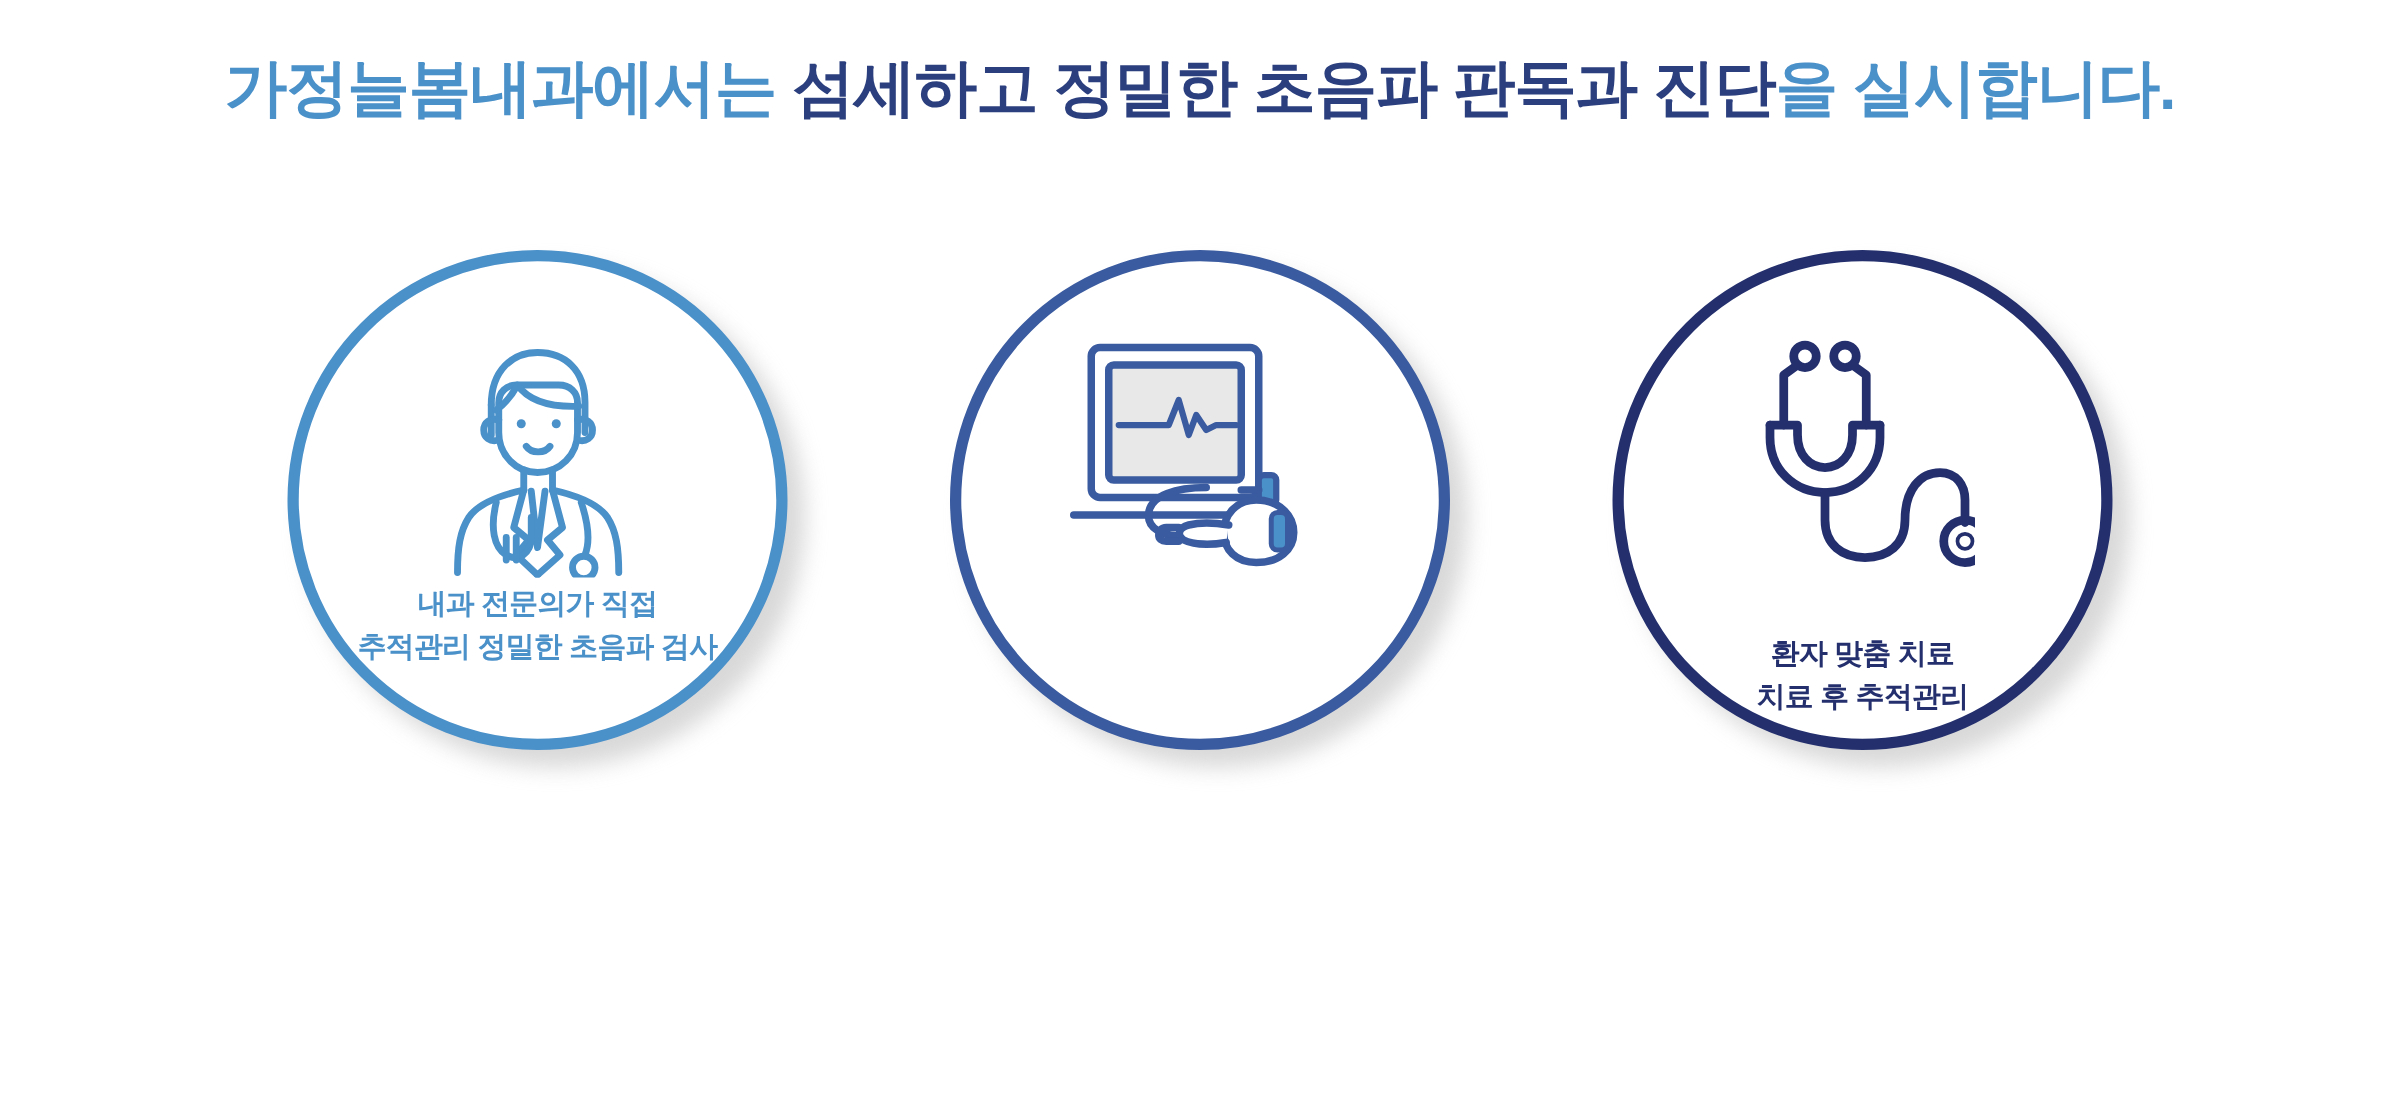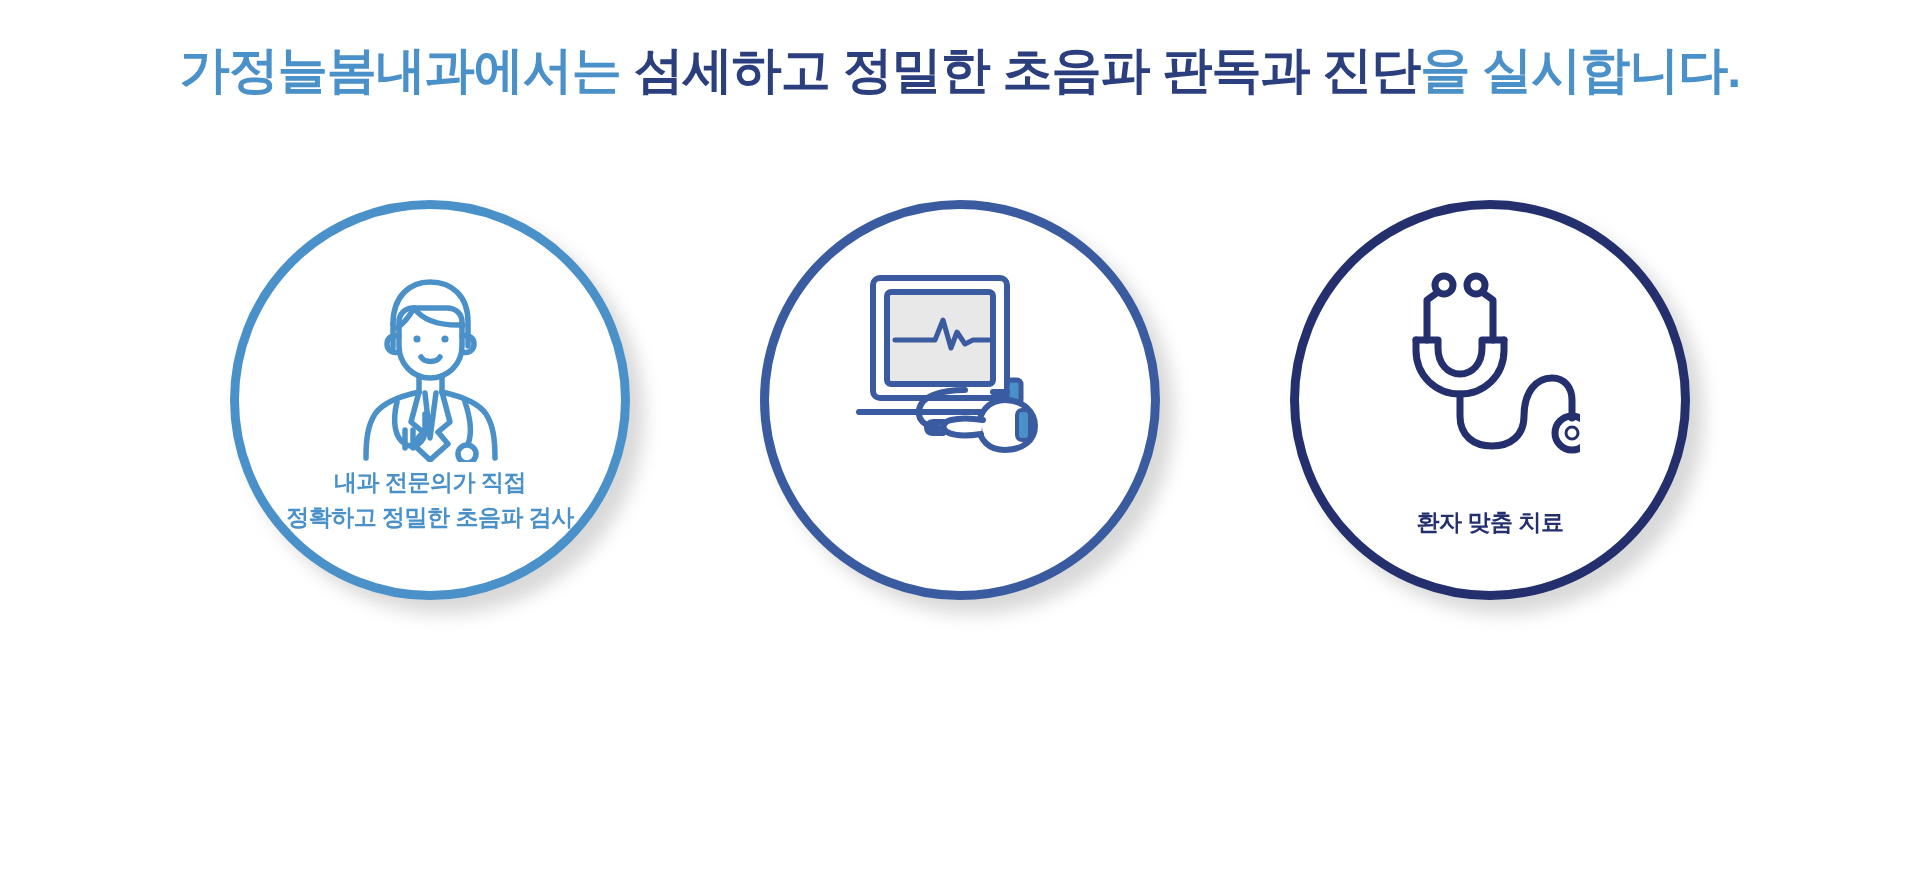--- a/index.html
+++ b/index.html
@@ -155,21 +155,21 @@
         <path d="M130 140 C136 158 137 172 133 182"></path>
         <circle cx="132" cy="192" r="9"></circle>
 
         <path d="M78 168 L78 186"></path>
         <path d="M70 168 L70 186"></path>
       </svg>
     </div>
 
     <div class="caption">
       <span class="line">내과 전문의가 직접</span>
-      <span class="line">정확하고 정밀한 초음파 검사</span>
+      <span class="line">추적관리 정밀한 초음파 검사</span>
     </div>
   </div>
 
   <div class="card card-2">
     <div class="shadow-disc"></div>
     <div class="ring"></div>
 
     <div class="icon-wrap">
       <svg width="210" height="185" viewBox="0 0 210 185" fill="none" stroke="#3a5ba0" stroke-width="6" stroke-linecap="round" stroke-linejoin="round">
 
@@ -221,16 +221,17 @@
         <path d="M60 124 L60 146 C60 166 74 176 92 176 C110 176 124 166 124 146
                  C124 122 136 108 152 108 C165 108 172 118 172 130 L172 148"></path>
 
         <circle cx="172" cy="163" r="17"></circle>
         <circle cx="172" cy="163" r="6" stroke-width="3"></circle>
       </svg>
     </div>
 
     <div class="caption">
       <span class="line">환자 맞춤 치료</span>
+      <span class="line">치료 후 추적관리</span>
     </div>
   </div>
 
 </div>
 
 </body></html>

